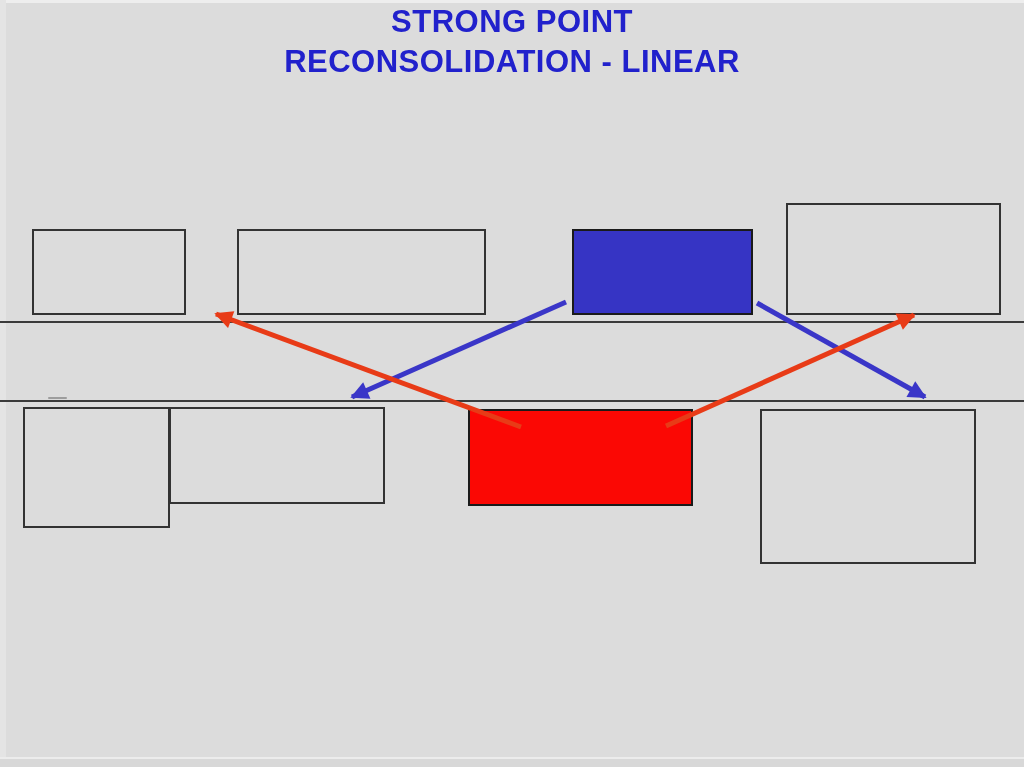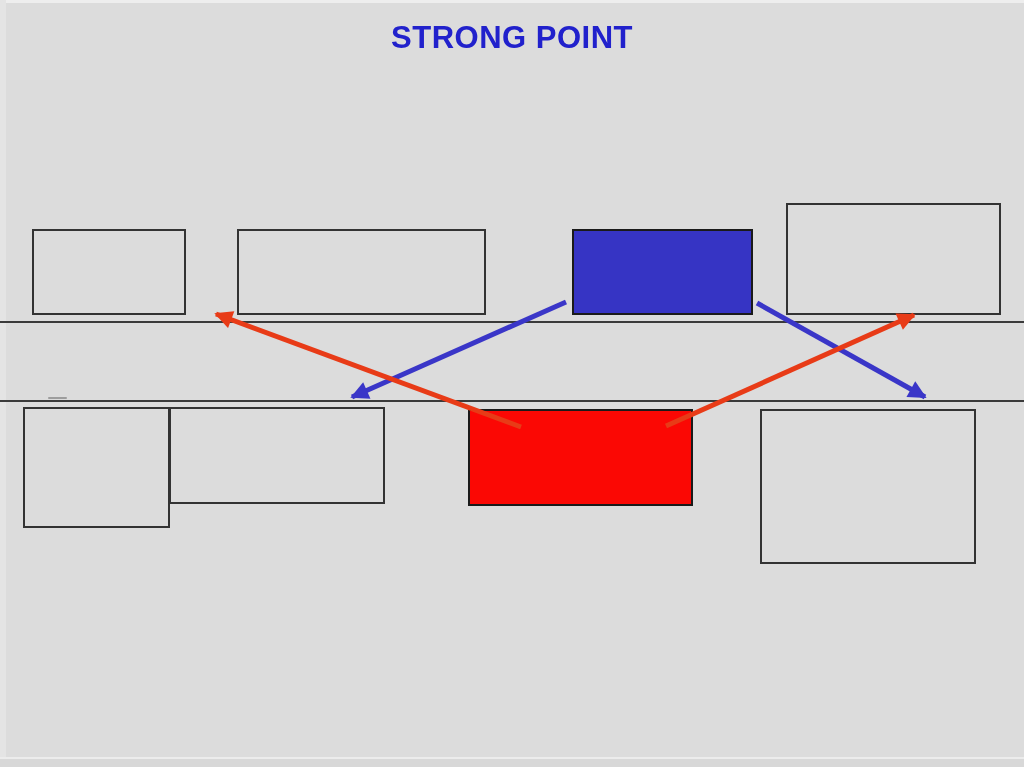--- a/index.html
+++ b/index.html
@@ -27,21 +27,20 @@
   .title {
     position: absolute;
     left: 0;
     top: 2px;
     width: 1024px;
     text-align: center;
     font-weight: bold;
     font-size: 31px;
     line-height: 40px;
     letter-spacing: 0.5px;
-    margin-top: 16px;
   }
   .title div { white-space: nowrap; }
 
   .obox {
     position: absolute;
     border: 2px solid #333333;
     background: transparent;
     box-sizing: border-box;
   }
   .fbox {
@@ -92,20 +91,21 @@
 
 <div id="slide" style="background-color: rgb(220, 220, 220);">
 
   <div class="edge-top"></div>
   <div class="edge-left"></div>
   <div class="edge-bottom-line"></div>
   <div class="edge-bottom"></div>
 
   <div class="title" style="color: rgb(33, 33, 204);">
     <div>STRONG POINT</div>
+    <div>RECONSOLIDATION - LINEAR</div>
   </div>
 
   <div class="obox box-top-a" style="border-color: rgb(51, 51, 51);"></div>
   <div class="obox box-top-b" style="border-color: rgb(51, 51, 51);"></div>
   <div class="fbox box-blue" style="background-color: rgb(54, 52, 196);"></div>
   <div class="obox box-top-right" style="border-color: rgb(51, 51, 51);"></div>
 
   <div class="hline line-upper" style="background-color: rgb(58, 58, 58);"></div>
   <div class="hline line-lower" style="background-color: rgb(58, 58, 58);"></div>
   <div class="stray-mark"></div>

